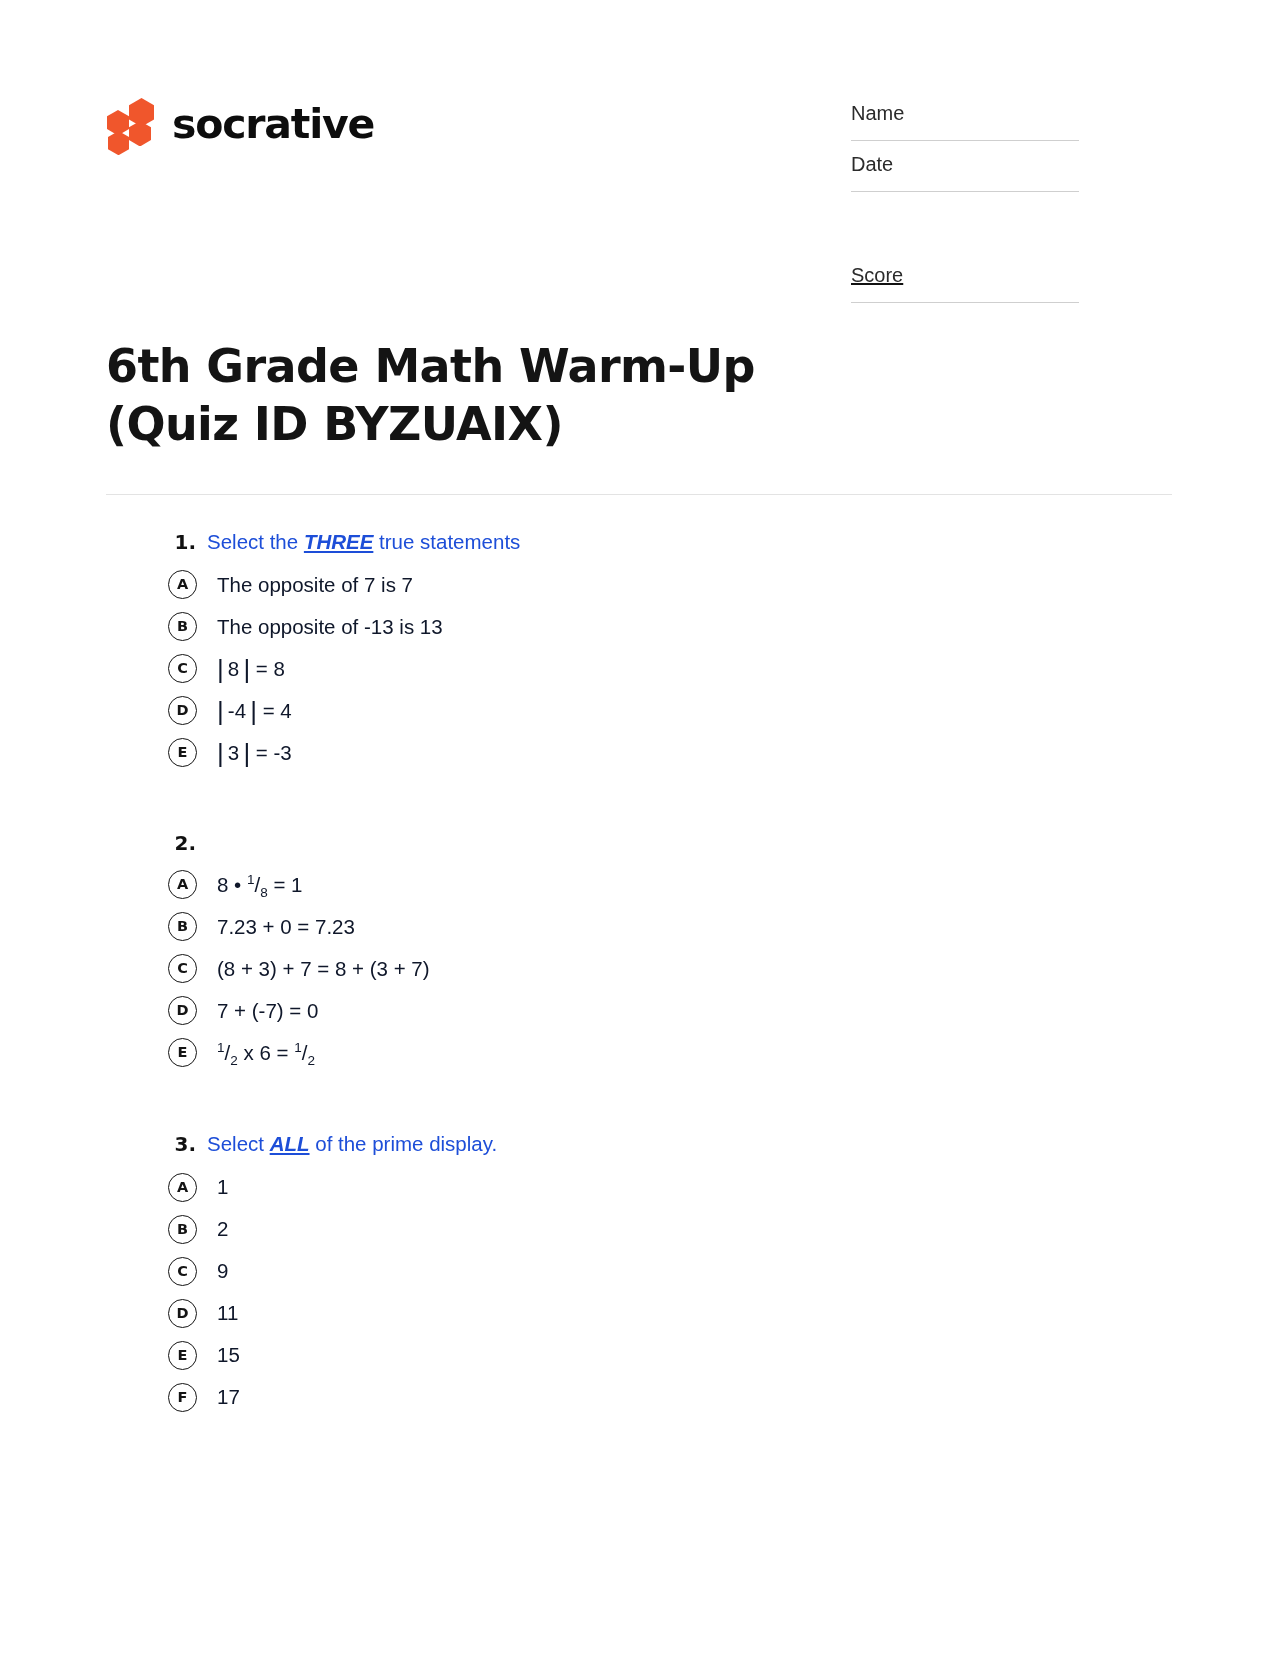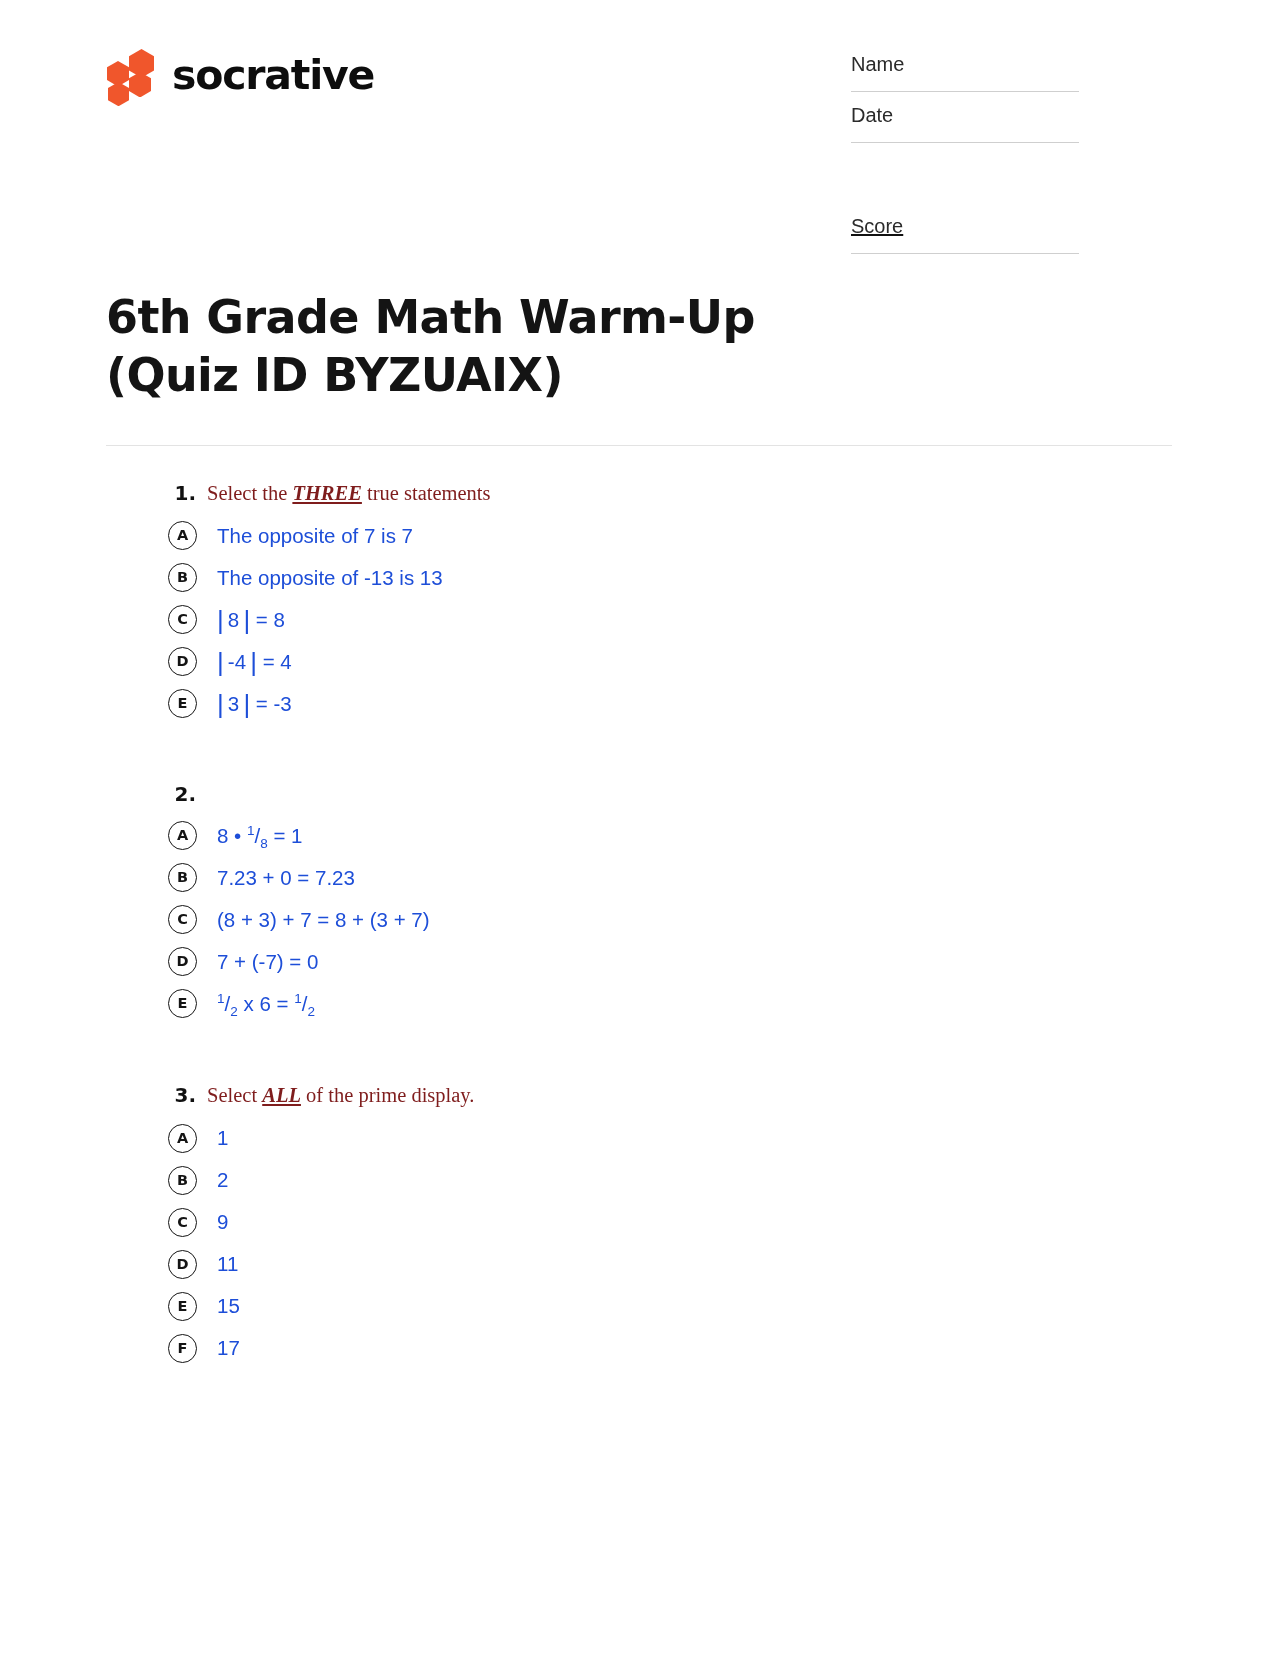--- a/index.html
+++ b/index.html
@@ -13,21 +13,21 @@
     height: 1653px;
     font-family: "Liberation Sans", sans-serif;
     color: #111111;
     position: relative;
     overflow: hidden;
   }
 
   .page {
     width: 1275px;
     height: 1172px;
-    padding: 39px 104px 0 106px;
+    padding: 88px 104px 0 106px;
     position: relative;
   }
 
   
   .header {
     display: flex;
     align-items: flex-start;
     justify-content: space-between;
     width: 100%;
   }
@@ -130,23 +130,22 @@
     font-weight: 700;
     font-size: 20px;
     width: 38px;
     text-align: right;
     margin-right: 11px;
     flex: 0 0 auto;
     color: #111;
   }
   .q-text {
     font-size: 20.5px;
-    color: #7f1d1d;
+    color: #1d4ed8;
     line-height: 1.3;
-    font-family: Liberation Serif, serif;
   }
   .q-text .emph {
     font-weight: 700;
     font-style: italic;
     text-decoration: underline;
   }
 
   .option {
     display: flex;
     align-items: center;
@@ -164,21 +163,21 @@
     font-family: "DejaVu Sans", sans-serif;
     font-size: 14.5px;
     font-weight: 700;
     color: #141414;
     flex: 0 0 auto;
     margin-right: 20px;
     margin-left: 10px;
   }
   .opt-text {
     font-size: 20.5px;
-    color: #1d4ed8;
+    color: #0f172a;
     line-height: 1.25;
     white-space: pre-wrap;
   }
   .abs-bar {
     display: inline-block;
     font-size: 26px;
     line-height: 0;
     position: relative;
     top: 2px;
     font-weight: 300;

